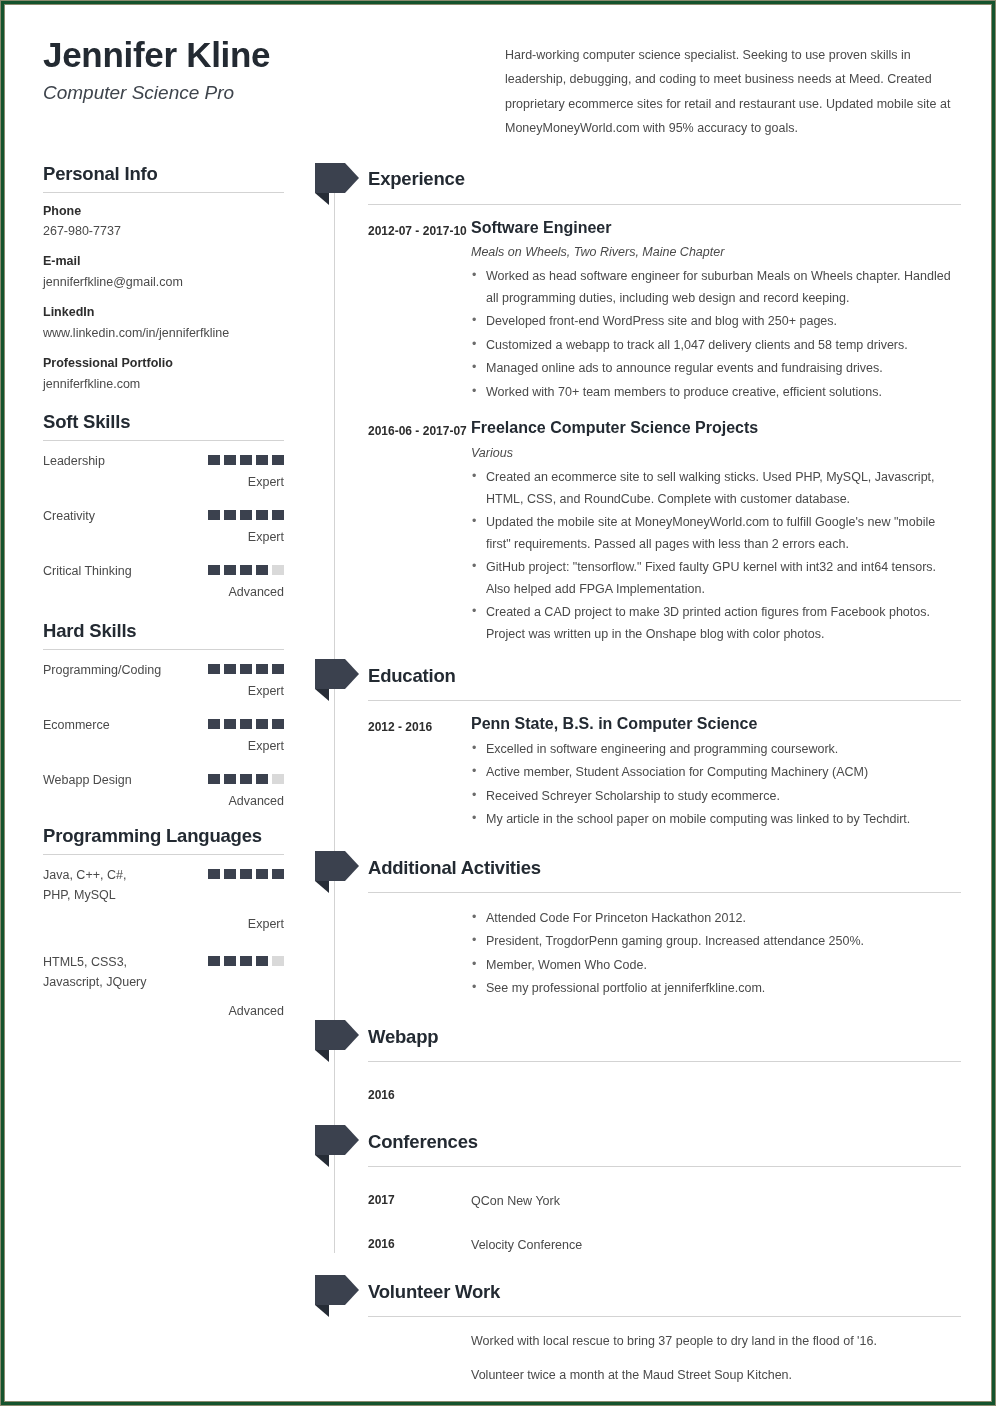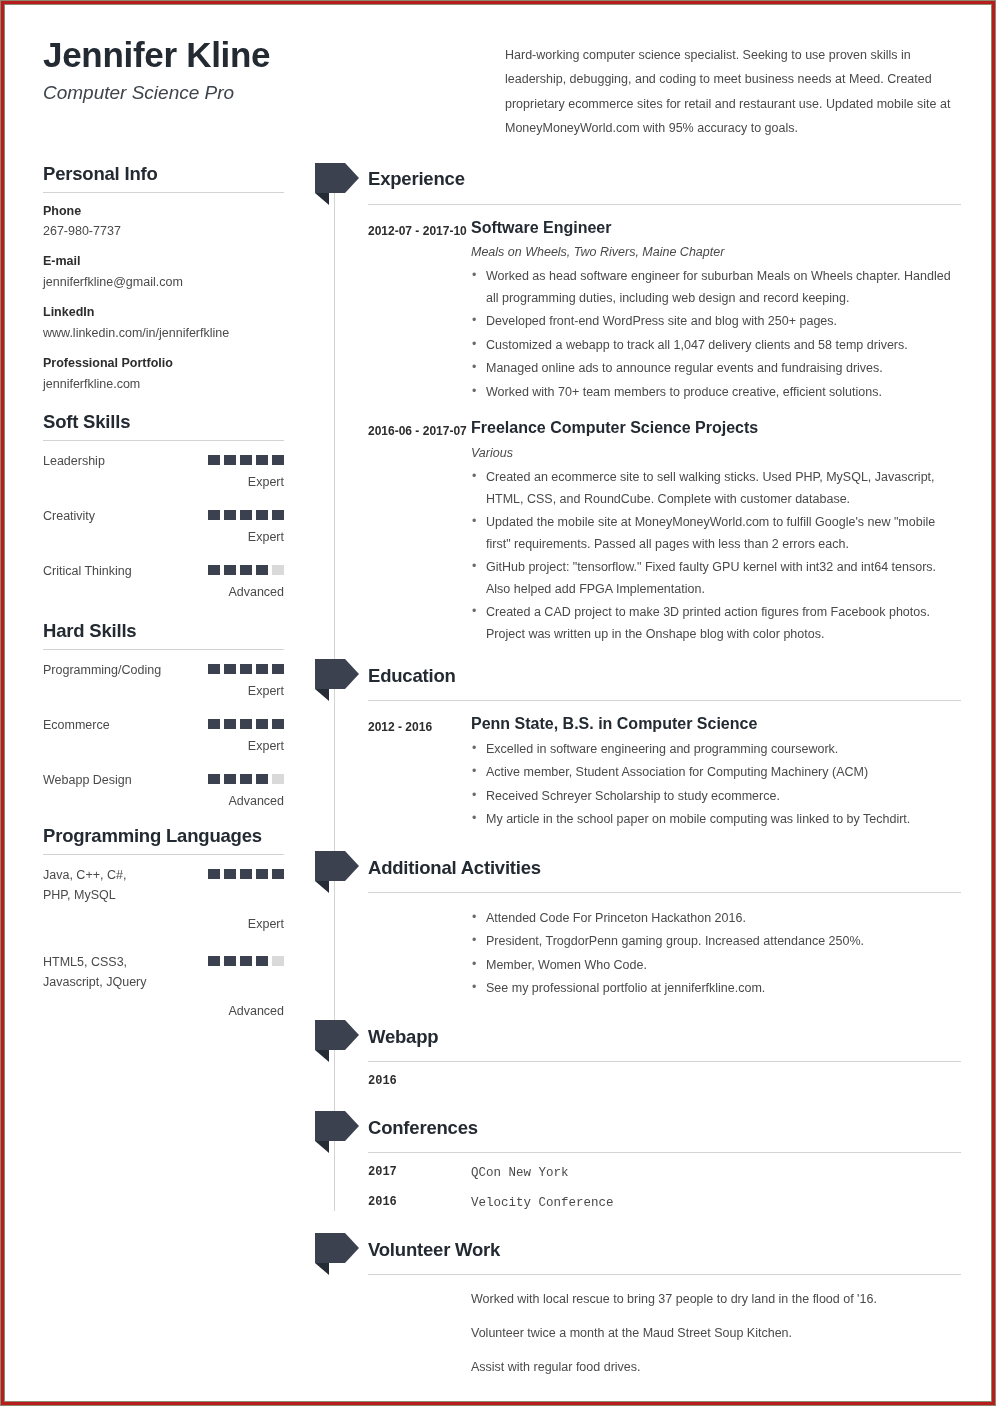--- a/index.html
+++ b/index.html
@@ -11,21 +11,21 @@
     font-family: "Liberation Sans", sans-serif;
     color: #333333;
     -webkit-font-smoothing: antialiased;
   }
 
   
   #page {
     position: relative;
     width: 996px;
     height: 1406px;
-    background: #b91c1c;
+    background: #14532d;
     border: 1px solid #8a8a6e;
     padding: 3px;
     overflow: hidden;
   }
   #page-inner {
     position: relative;
     width: 100%;
     height: 100%;
     border: 1px solid #8a8a6e;
     background: #ffffff;
@@ -204,21 +204,21 @@
     top: -1px;
     color: #6b6b6b;
     font-size: 12.5px;
   }
   .plain-line {
     font-size: 12.5px;
     color: #4a4a4a;
     line-height: 1.6;
     margin-bottom: 14px;
   }
-  .simple-row { display: flex; margin-top: 10px; padding-left: 31px; font-family: Liberation Mono, monospace; }
+  .simple-row { display: flex; margin-top: 24px; padding-left: 31px; }
   .simple-date {
     width: 103px;
     flex: 0 0 103px;
     font-size: 12px;
     font-weight: bold;
     color: #2d2d2d;
     line-height: 1.6;
   }
   .simple-text {
     flex: 1;
@@ -480,21 +480,21 @@
             </svg>
           </span>
           <span class="rsection-title">Additional Activities</span>
         </div>
         <div class="rsection-rule"></div>
 
         <div class="entry">
           <div class="entry-date"></div>
           <div class="entry-main">
             <ul class="bullets">
-                    <li>Attended Code For Princeton Hackathon 2016.</li>
+                    <li>Attended Code For Princeton Hackathon 2012.</li>
                     <li>President, TrogdorPenn gaming group. Increased attendance 250%.</li>
                     <li>Member, Women Who Code.</li>
                     <li>See my professional portfolio at jenniferfkline.com.</li>
                   </ul>
           </div>
         </div>
       </div>
 
       <div class="rsection" style="margin-top:18px;">
         <div class="rsection-head">

